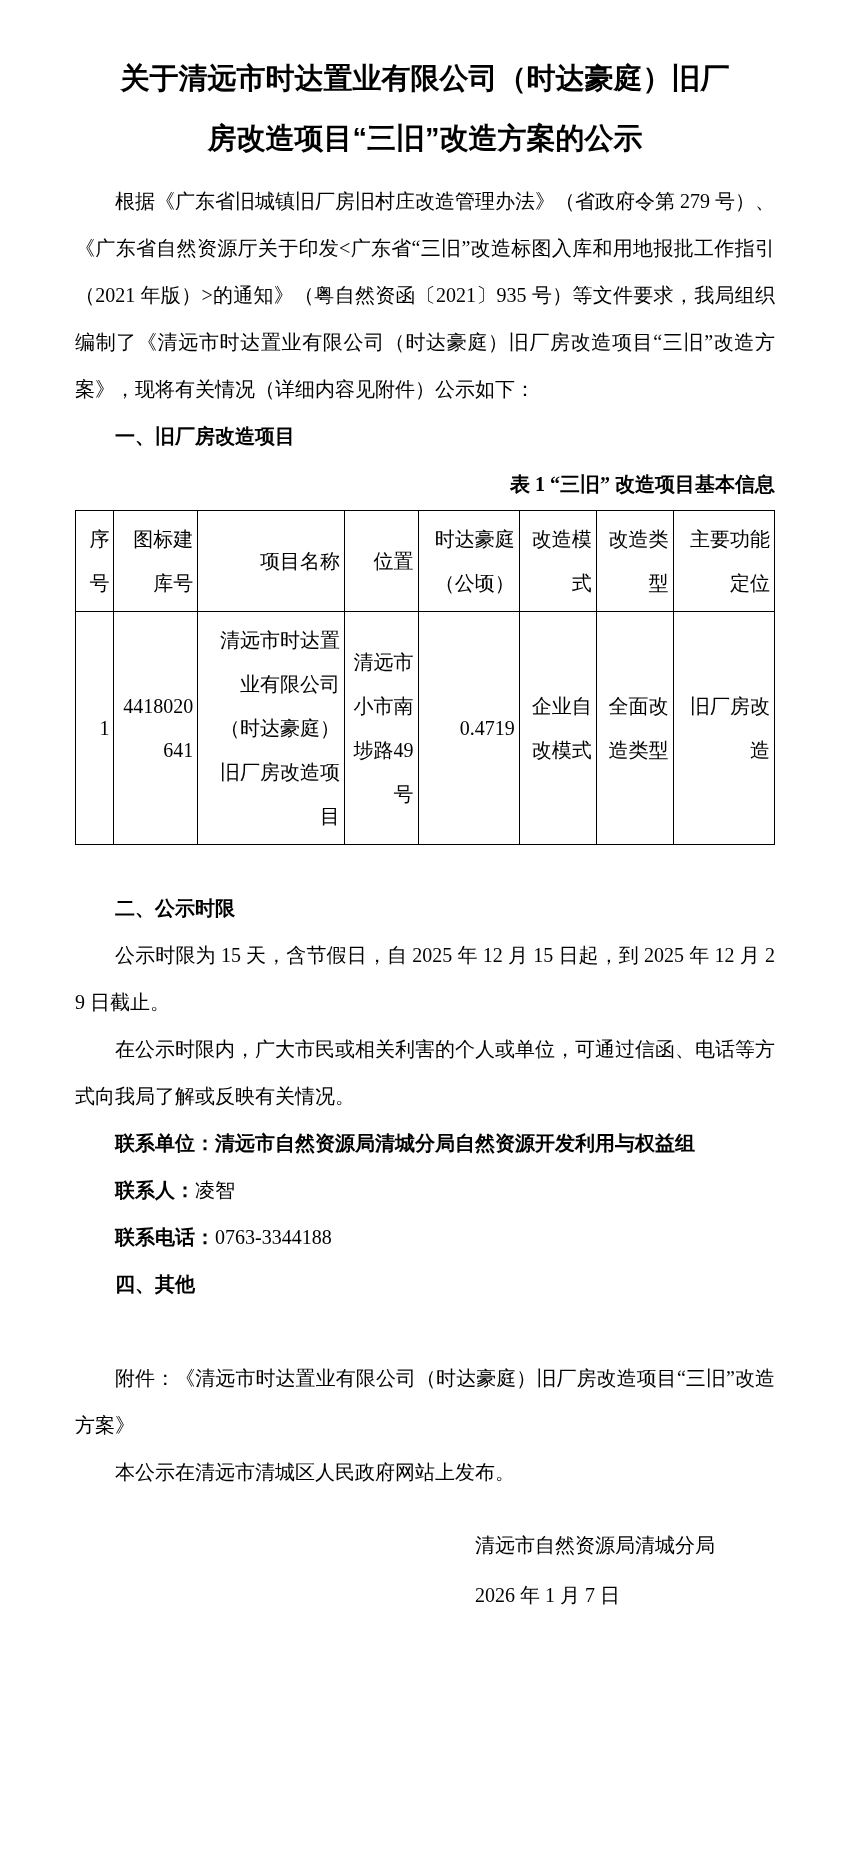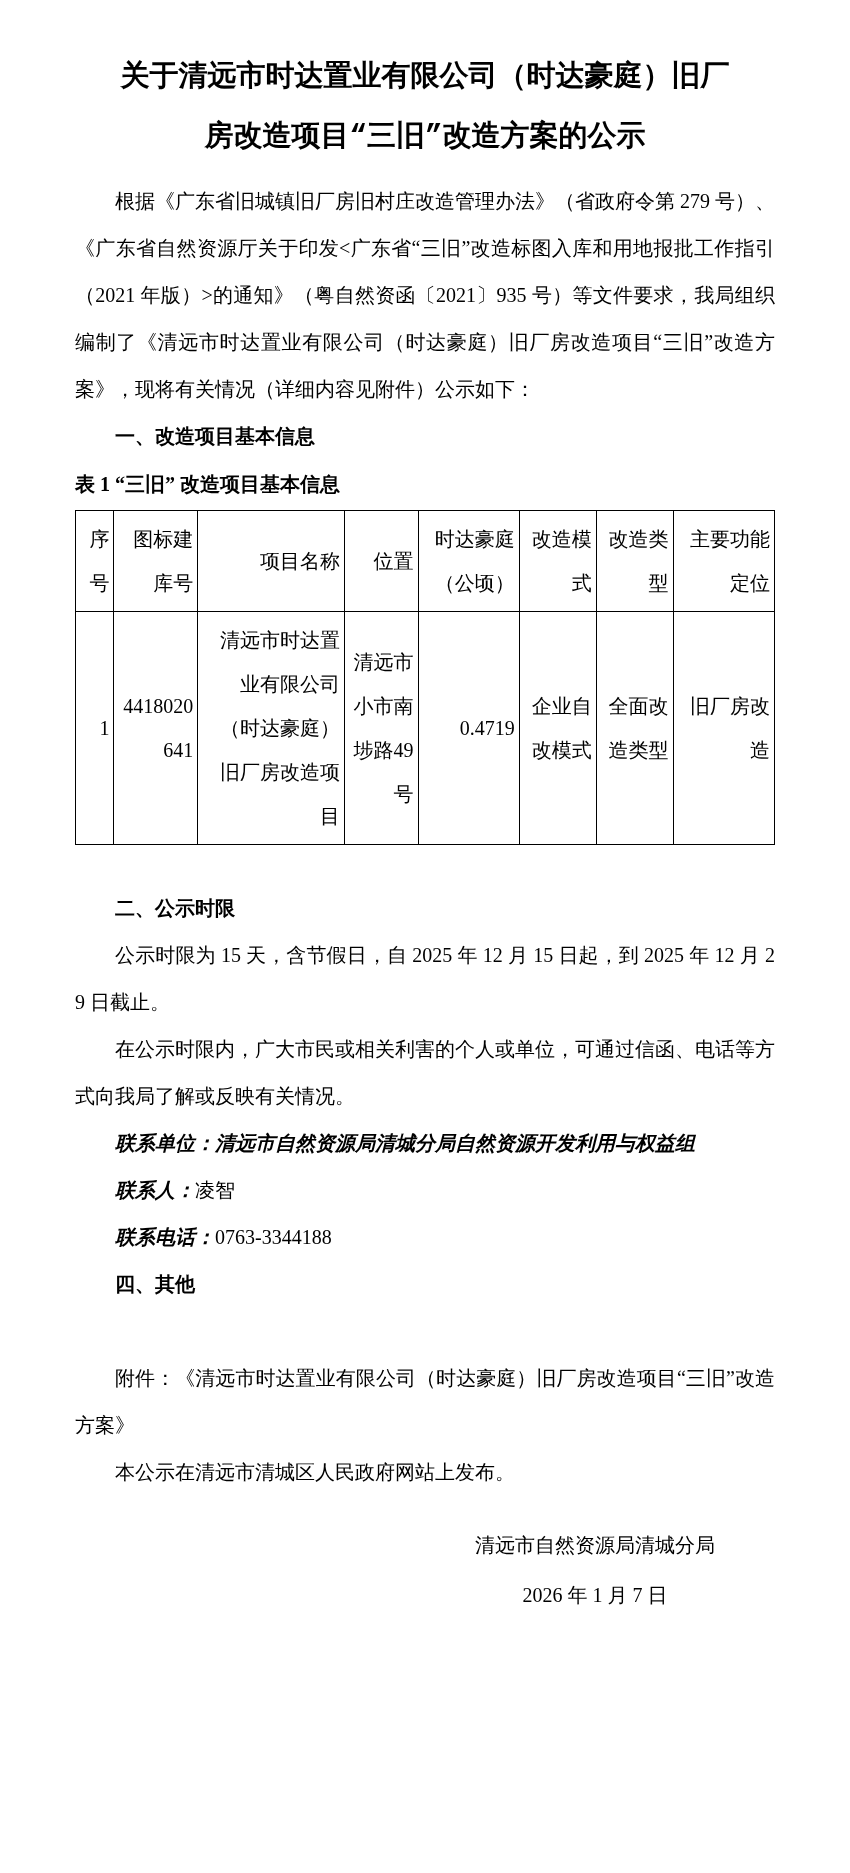--- a/index.html
+++ b/index.html
@@ -17,38 +17,38 @@
     font-size: 20px;
   }
   .title {
     margin: 14px 0 10px 0;
     text-align: center;
     font-family: "Liberation Sans", "DejaVu Sans", sans-serif;
     font-weight: bold;
     font-size: 29px;
     line-height: 2.07;
   }
-  .title-line { display: block; font-family: Liberation Mono, monospace; }
+  .title-line { display: block; }
   .para {
     margin: 0;
     text-indent: 2em;
     text-align: justify;
     line-height: 2.35;
     word-break: break-all;
   }
   .heading {
     margin: 0;
     text-indent: 2em;
     font-weight: bold;
     line-height: 2.35;
   }
-  .bold { font-weight: bold; font-style: italic; }
+  .bold { font-weight: bold; }
   .caption {
     margin: 2px 0 4px 0;
-    text-align: left;
+    text-align: right;
     font-weight: bold;
     line-height: 2.2;
   }
   table.info-table {
     width: 100%;
     border-collapse: collapse;
     table-layout: fixed;
   }
   .info-table th, .info-table td {
     border: 1px solid #000000;
@@ -73,40 +73,40 @@
   .cell-name { padding: 6px 14px; }
   .cell-loc  { padding: 6px 12px; }
   .cell-area { padding: 6px 14px; }
   .cell-mode { padding: 6px 10px; }
   .cell-func { padding: 6px 14px; }
   .after-table { margin-top: 40px; }
   .attachment { margin-top: 47px; }
   .signature-block {
     margin: 24px 60px 0 auto;
     width: max-content;
-    text-align: center;
+    text-align: left;
   }
   .signature-block p {
     margin: 0;
     line-height: 2.5;
   }
 </style>
 </head>
 <body>
 
 <div class="page">
 
   <h1 class="title">
     <span class="title-line">关于清远市时达置业有限公司（时达豪庭）旧厂</span>
     <span class="title-line">房改造项目“三旧”改造方案的公示</span>
   </h1>
 
   <p class="para">根据《广东省旧城镇旧厂房旧村庄改造管理办法》（省政府令第 279 号）、《广东省自然资源厅关于印发&lt;广东省“三旧”改造标图入库和用地报批工作指引（2021 年版）&gt;的通知》（粤自然资函〔2021〕935 号）等文件要求，我局组织编制了《清远市时达置业有限公司（时达豪庭）旧厂房改造项目“三旧”改造方案》，现将有关情况（详细内容见附件）公示如下：</p>
 
-  <p class="heading">一、改造项目基本信息</p>
+  <p class="heading">一、旧厂房改造项目</p>
 
   <p class="caption">表 1 “三旧” 改造项目基本信息</p>
 
   <table class="info-table">
     <colgroup>
       <col class="c1">
         <col class="c2">
         <col class="c3">
         <col class="c4">
       <col class="c5">

